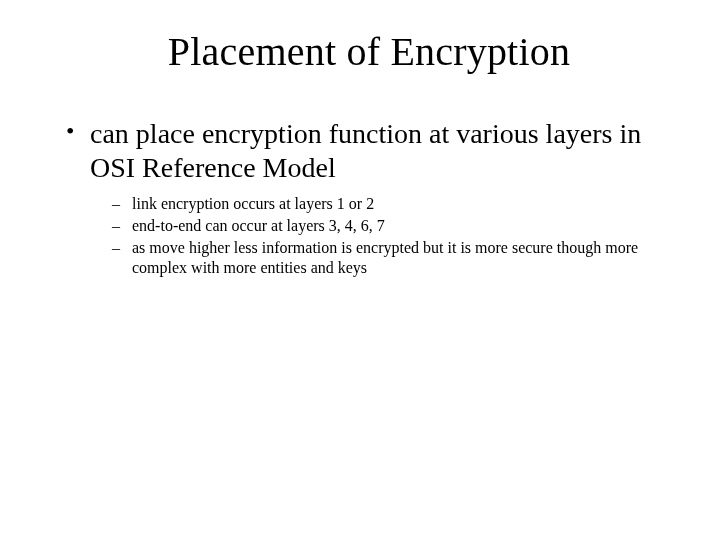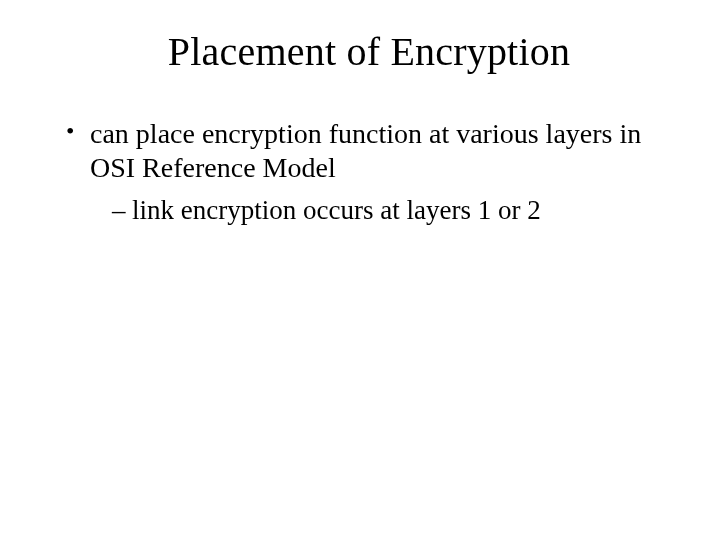--- a/index.html
+++ b/index.html
@@ -43,21 +43,21 @@
     top: 0;
     font-size: 24px;
   }
   ul.level2 {
     list-style: none;
     margin: 10px 0 0 0;
     padding: 0 0 0 28px;
   }
   ul.level2 > li {
     position: relative;
-    font-size: 27px;
+    font-size: 16px;
     line-height: 1.25;
     margin-bottom: 2px;
     padding-left: 14px;
   }
   ul.level2 > li::before {
     content: "–";
     position: absolute;
     left: -6px;
     top: 0;
   }
@@ -68,16 +68,22 @@
 <div class="slide">
   <h1 class="title">Placement of Encryption</h1>
 
   <ul class="level1">
     <li>
       <span>can place encryption function at various layers in OSI Reference Model</span>
       <ul class="level2">
         <li>
           <span>link encryption occurs at layers 1 or 2</span>
         </li>
+        <li>
+          <span>end-to-end can occur at layers 3, 4, 6, 7</span>
+        </li>
+        <li>
+          <span>as move higher less information is encrypted but it is more secure though more complex with more entities and keys</span>
+        </li>
       </ul>
     </li>
   </ul>
 </div>
 
 </body></html>

